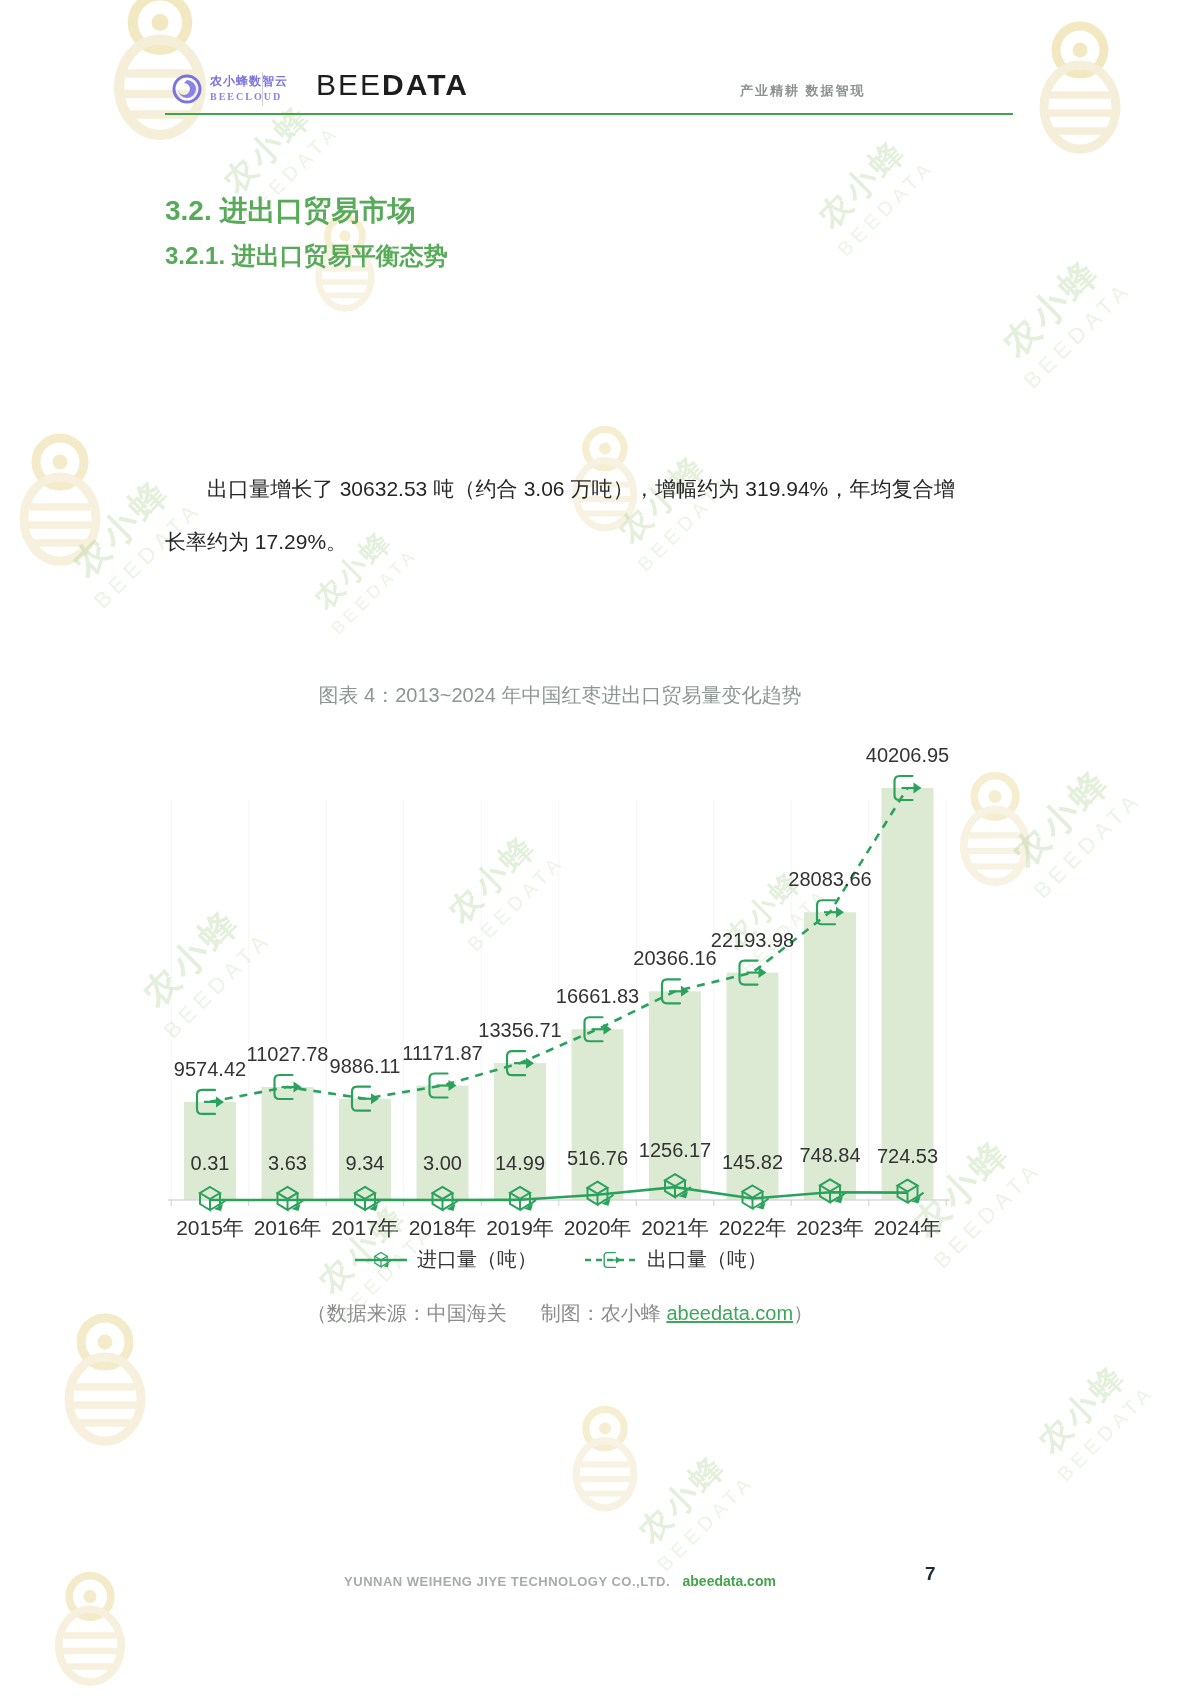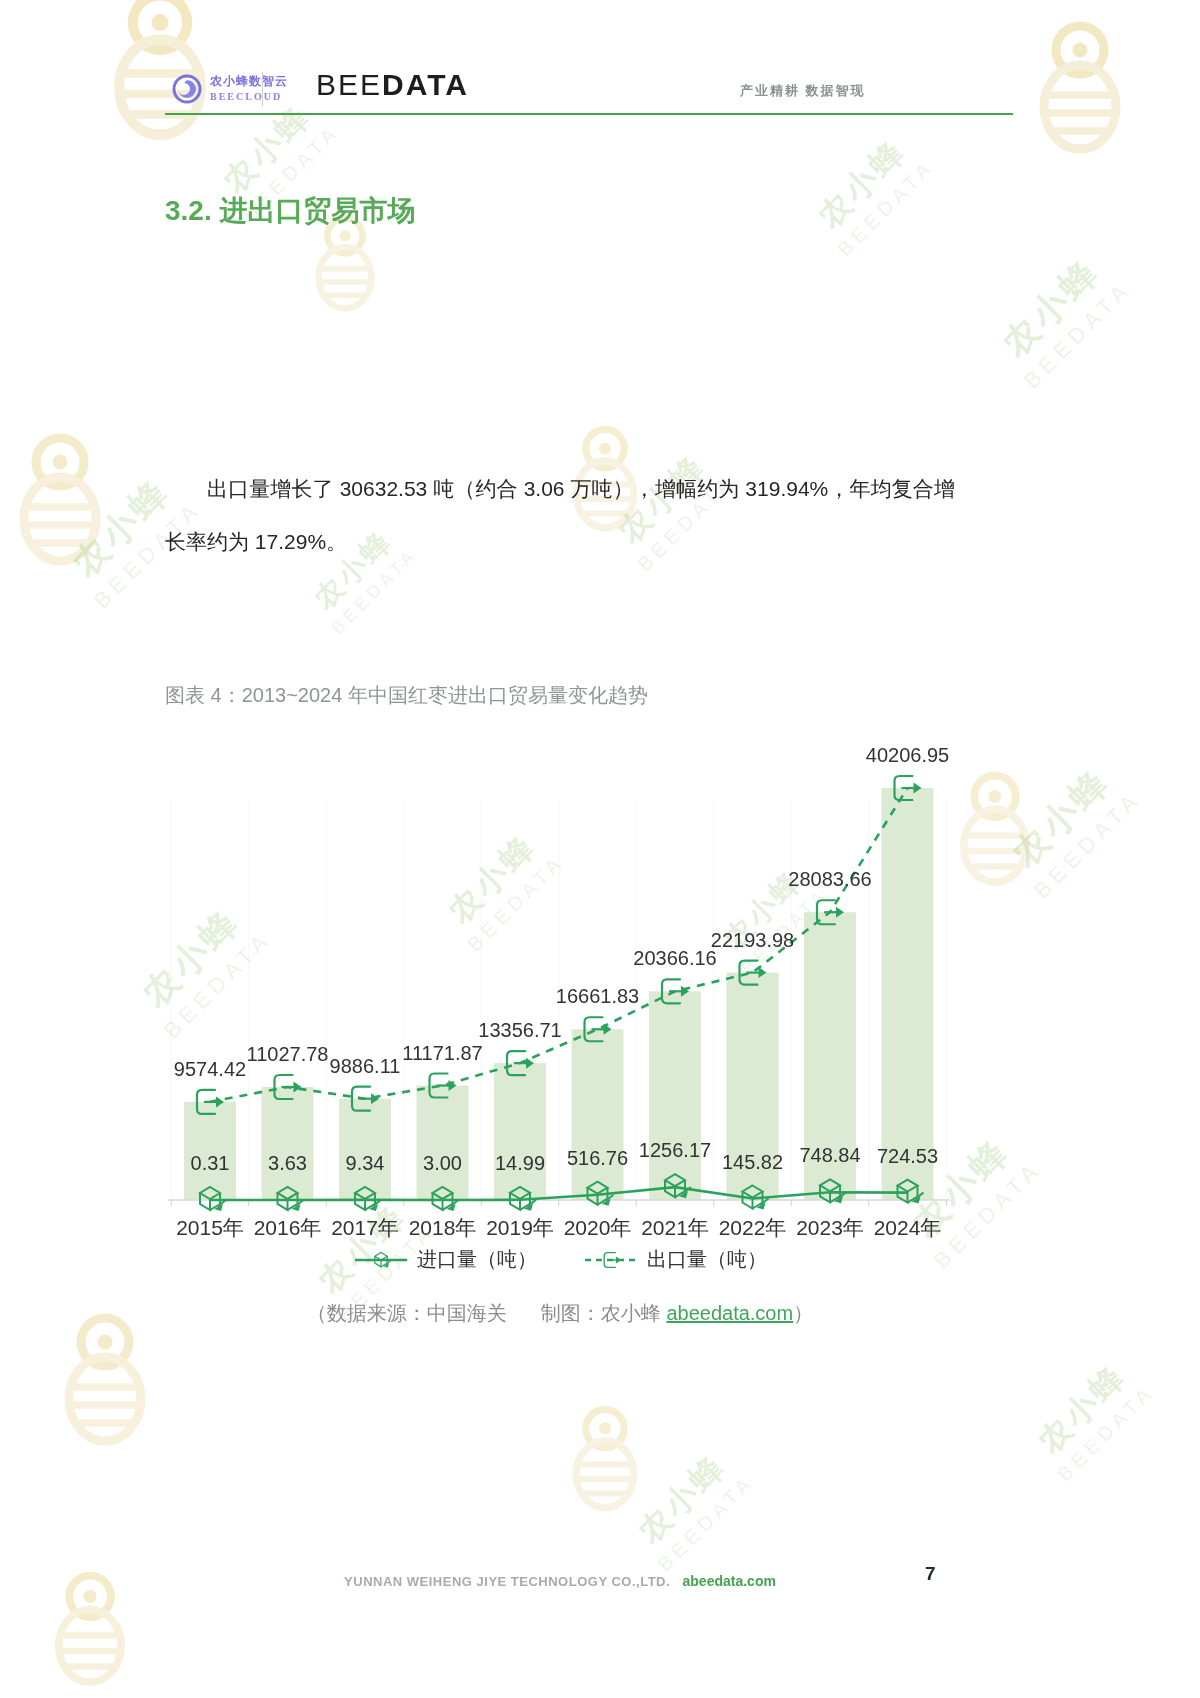--- a/index.html
+++ b/index.html
@@ -23,21 +23,21 @@
   .head-rule{left:165px;top:113px;width:848px;height:2px;background:#44a248;}
 
   
   .h1{left:165px;top:146px;font-size:28px;font-weight:bold;color:#57aa57;margin-top:46px;}
   .h2{left:165px;top:240px;font-size:24px;font-weight:bold;color:#57aa57;}
   .para{left:165px;width:790px;font-size:21px;line-height:53px;color:#262626;
         text-align:justify;text-indent:2em;}
   #p1{top:338px;} #p2{top:462px;} #p3{top:585px;}
 
   
-  .chart-title{left:165px;top:682px;width:790px;font-size:20px;color:#8e9693;}
+  .chart-title{left:165px;top:682px;width:790px;text-align:center;font-size:20px;color:#8e9693;}
   #trade-chart{left:150px;top:730px;}
   svg text{font-family:"Liberation Sans",sans-serif;}
   .dlabel{font-size:20px;fill:#333333;font-weight:500;}
   .xlabel{font-size:21px;fill:#333333;}
   .legend{left:165px;top:1246px;width:790px;display:flex;justify-content:center;gap:46px;align-items:center;}
   .legend-item{display:flex;align-items:center;gap:8px;font-size:20px;color:#333;}
 
   
   .source{left:165px;top:1300px;width:790px;text-align:center;font-size:20px;color:#8c8c8c;}
   .source .gap{display:inline-block;width:34px;}
@@ -179,20 +179,21 @@
   <div class="abs logo-txt fg">
     <div class="logo-cn">农小蜂数智云</div>
     <div class="logo-sub">BEECLOUD</div>
   </div>
   <div class="abs logo-div fg"></div>
   <div class="abs brand fg"><span class="lt">BEE</span><span class="bd">DATA</span></div>
   <div class="abs slogan fg">产业精耕 数据智现</div>
   <div class="abs head-rule fg"></div>
 
   <div class="abs h1 fg">3.2. 进出口贸易市场</div>
+  <div class="abs h2 fg">3.2.1. 进出口贸易平衡态势</div>
   <div class="abs para fg" id="p2">出口量增长了 30632.53 吨（约合 3.06 万吨），增幅约为 319.94%，年均复合增长率约为 17.29%。</div>
 
   <div class="abs chart-title fg">图表 4：2013~2024 年中国红枣进出口贸易量变化趋势</div>
   <svg id="trade-chart" class="abs fg" width="820" height="515" viewBox="0 0 820 515">
       <line x1="21.25" y1="70" x2="21.25" y2="470" stroke="rgba(120,160,120,0.08)" stroke-width="1"></line>
       <line x1="98.75" y1="70" x2="98.75" y2="470" stroke="rgba(120,160,120,0.08)" stroke-width="1"></line>
       <line x1="176.25" y1="70" x2="176.25" y2="470" stroke="rgba(120,160,120,0.08)" stroke-width="1"></line>
       <line x1="253.75" y1="70" x2="253.75" y2="470" stroke="rgba(120,160,120,0.08)" stroke-width="1"></line>
       <line x1="331.25" y1="70" x2="331.25" y2="470" stroke="rgba(120,160,120,0.08)" stroke-width="1"></line>
       <line x1="408.75" y1="70" x2="408.75" y2="470" stroke="rgba(120,160,120,0.08)" stroke-width="1"></line>

